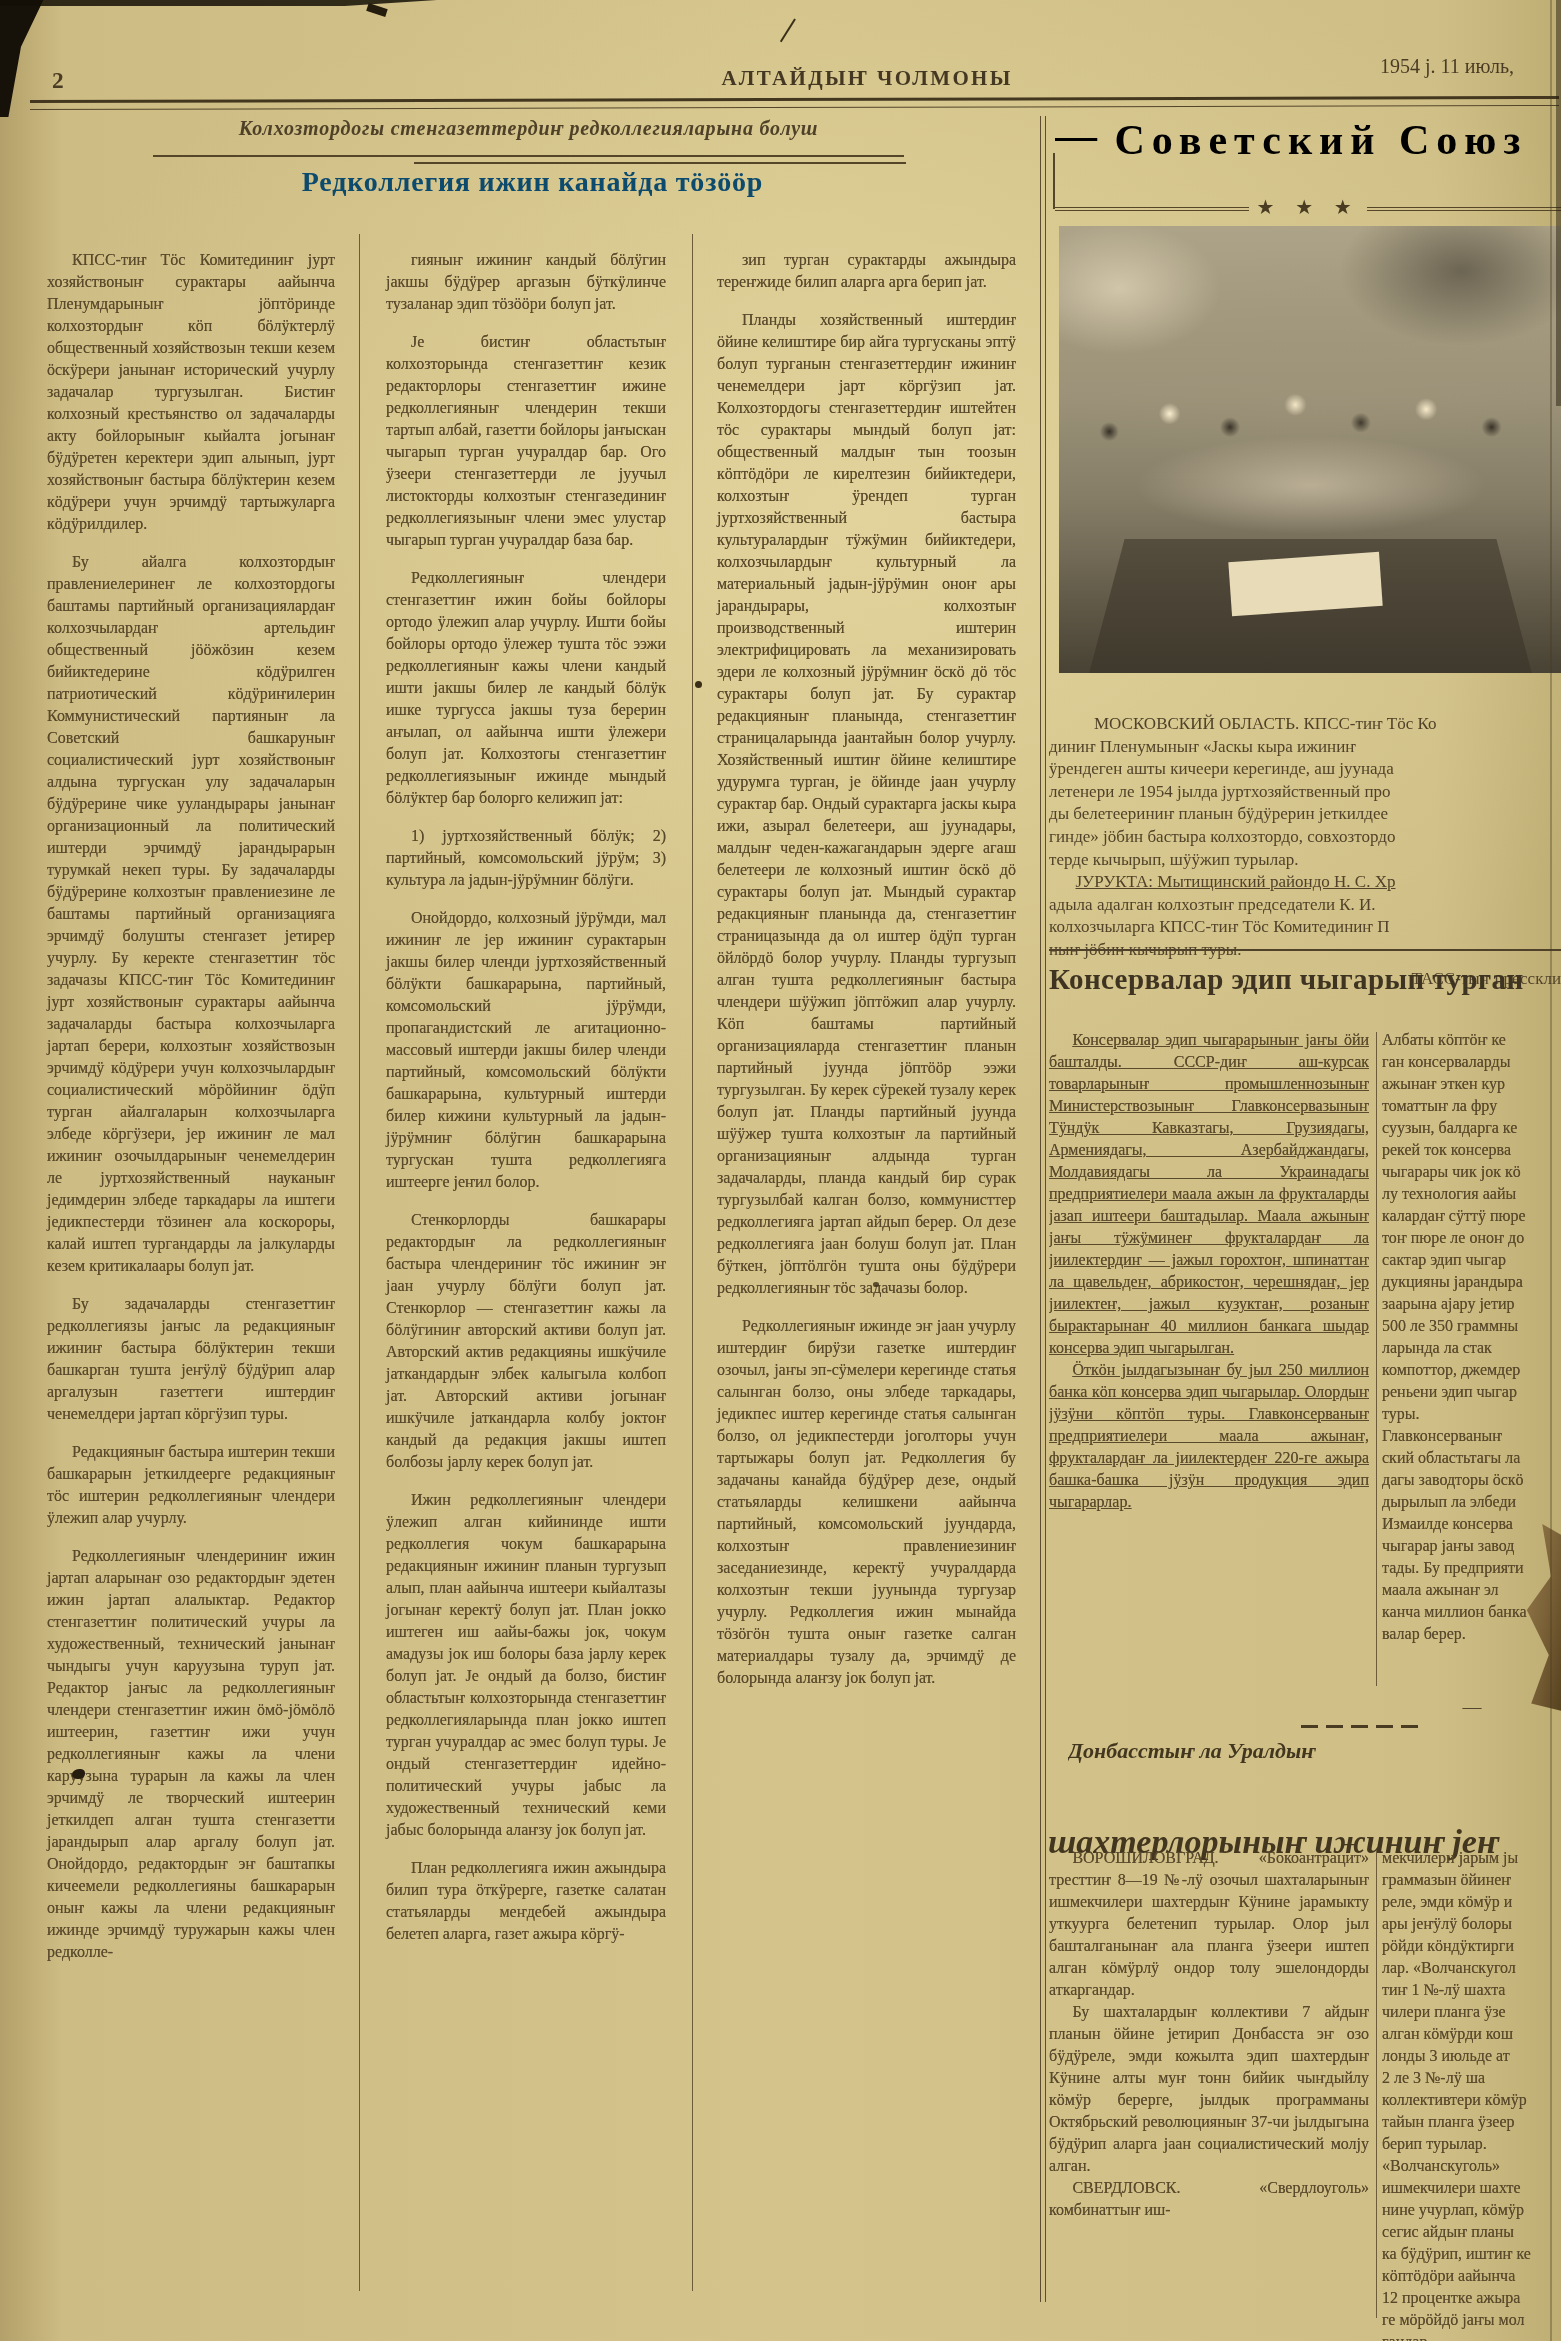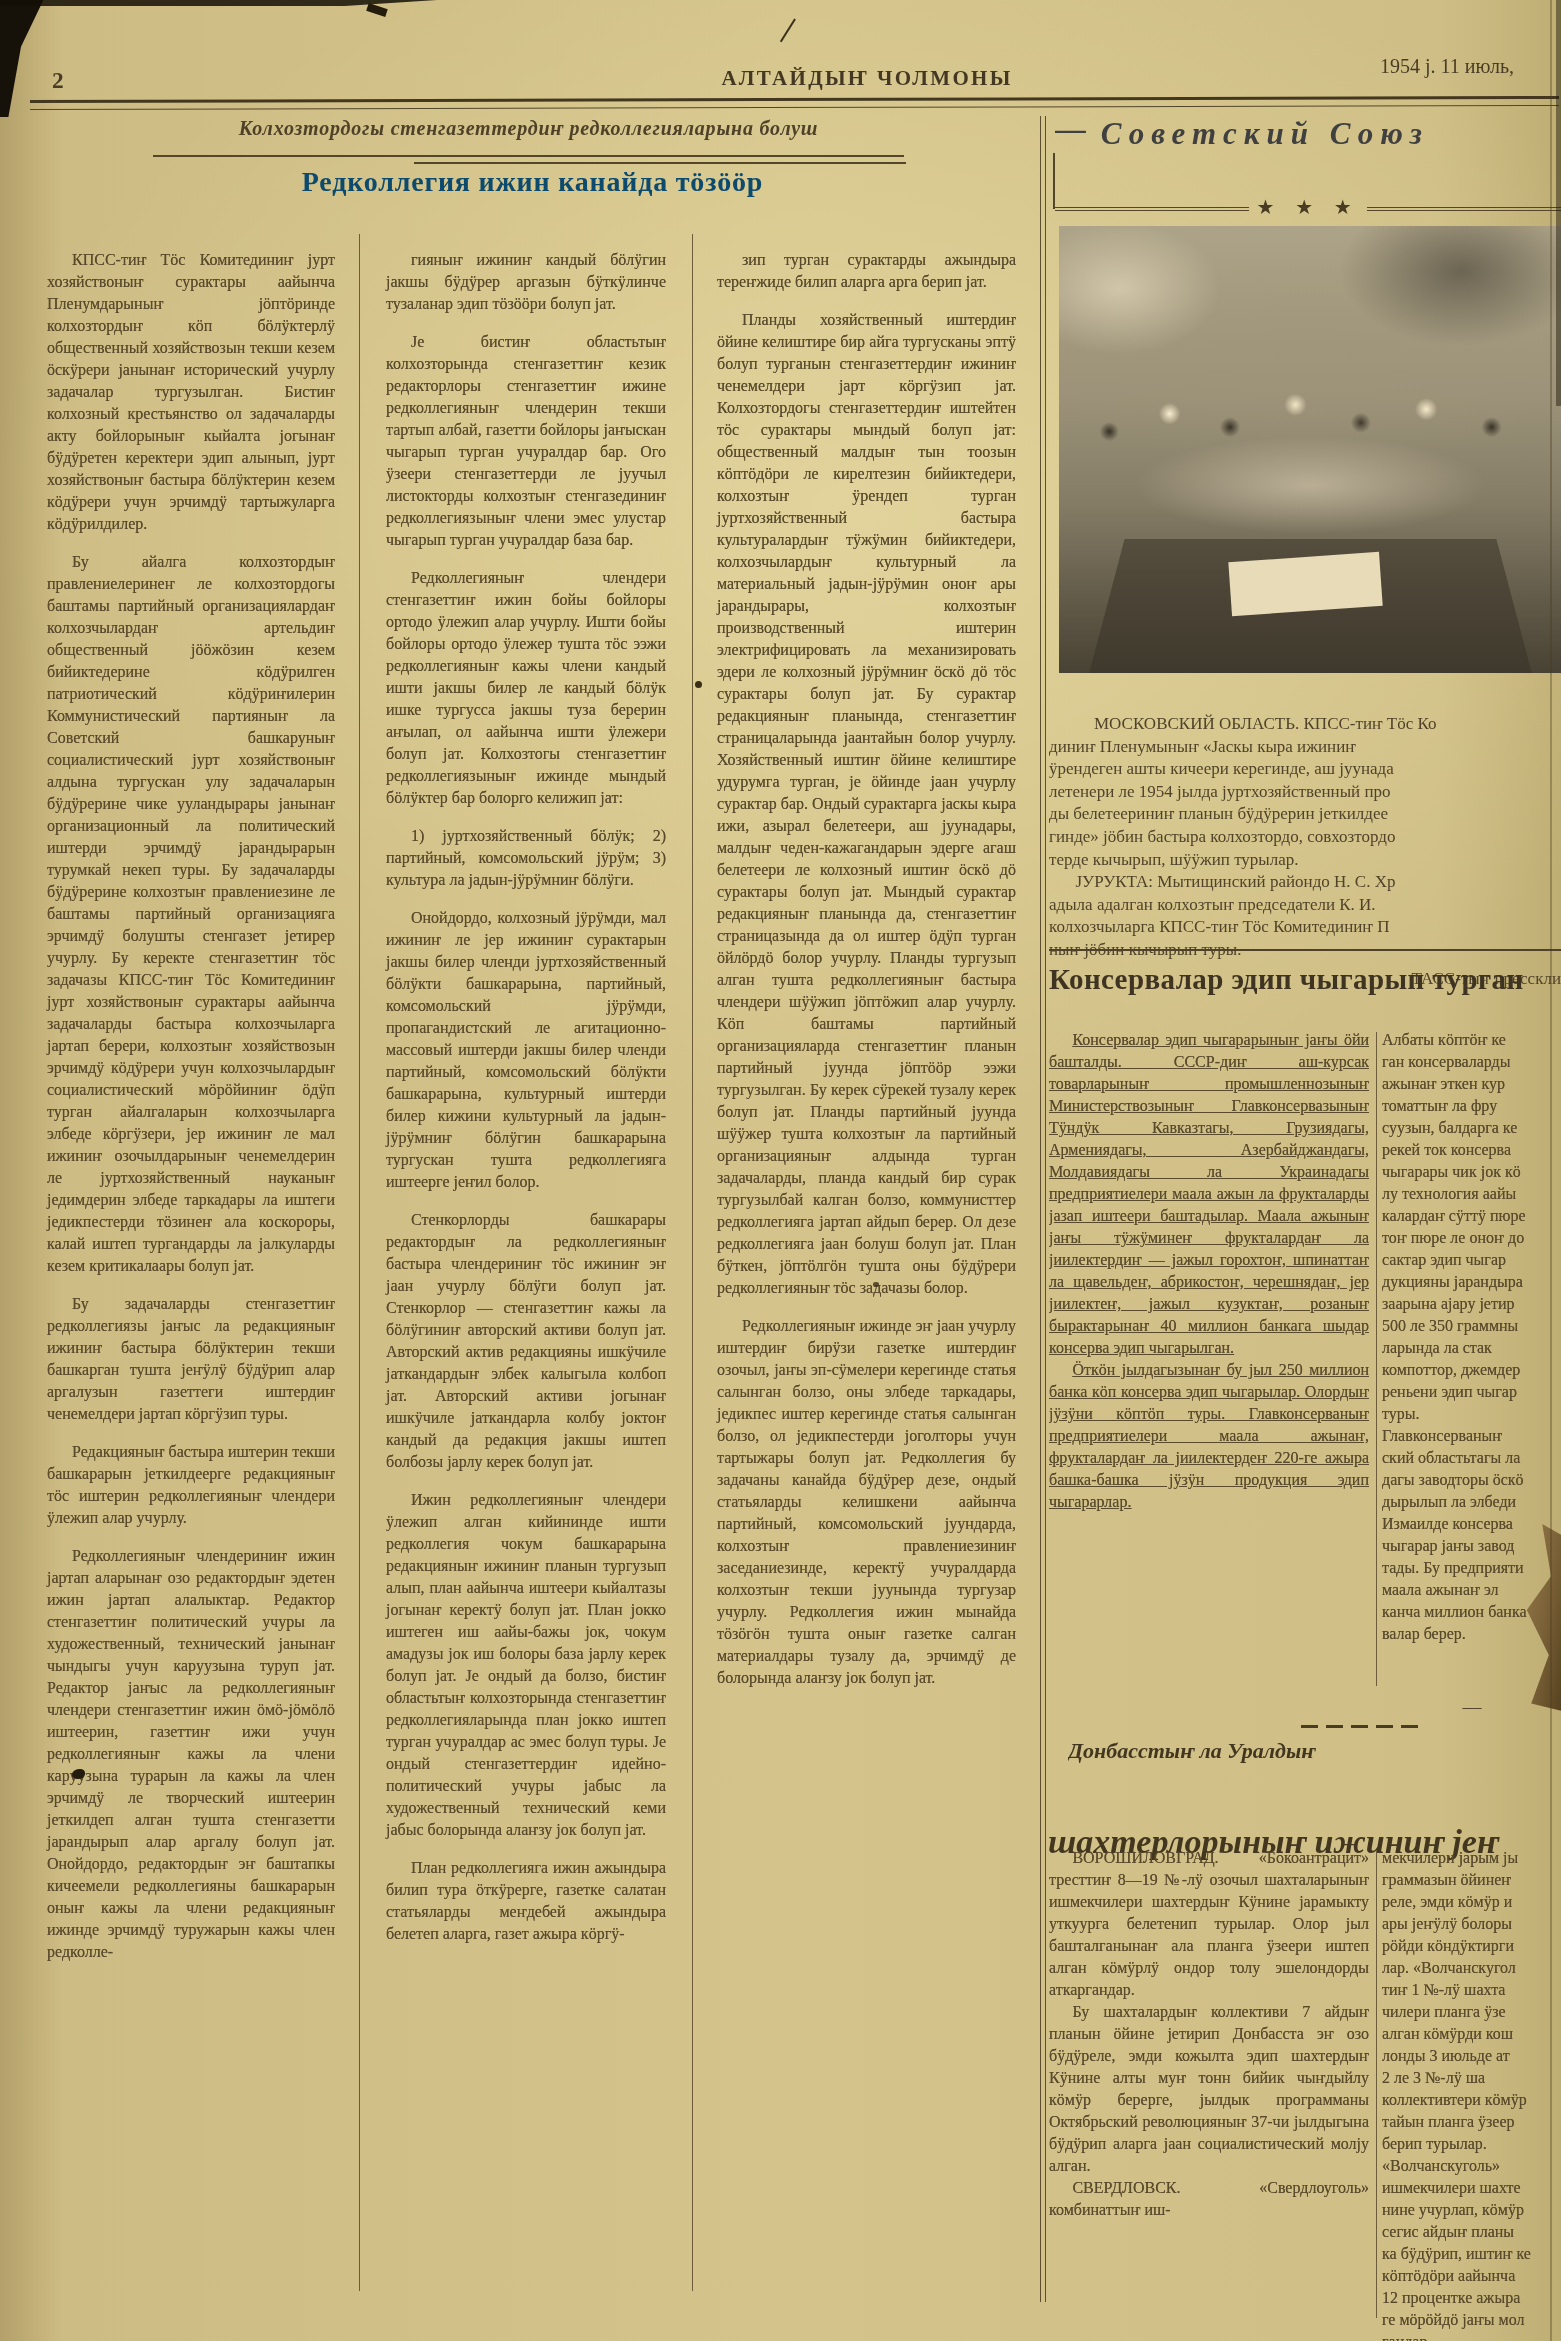--- a/index.html
+++ b/index.html
@@ -34,22 +34,22 @@
   .col p{margin:16px;text-indent:25px;}
   .col-1{left:31px;width:320px;}
   .col-2{left:370px;width:312px;}
   .col-3{left:701px;width:331px;}
   .vrule{width:0.8px;background:#6d5c39;}
   .vr-1{left:359px;top:234px;height:2057px;}
   .vr-2{left:692px;top:234px;height:2057px;}
   .section-vrule{left:1040px;top:116px;height:2186px;width:3.9px;
     border-left:1.6px solid #5e4e30;border-right:0.8px solid #5e4e30;background:transparent;}
   
-  .soviet-head{left:1055px;top:116px;width:506px;font-size:31px;font-weight:bold;color:#404040;
-    letter-spacing:7px;white-space:nowrap;overflow:hidden;font-style:italic;}
+  .soviet-head{left:1055px;top:116px;width:506px;font-size:42px;font-weight:bold;color:#000000;
+    letter-spacing:7px;white-space:nowrap;overflow:hidden;}
   .soviet-dash{display:inline-block;transform:translateY(-4.7px);letter-spacing:0;}
   .soviet-bracket-v{left:1053px;top:153px;width:1.6px;height:56px;background:#55462a;}
   .stars-row{left:1055px;top:197px;width:506px;display:flex;align-items:center;color:#4a3c22;}
   .stars-row .line{flex:1;height:2.3px;border-top:1.6px solid #55462a;border-bottom:0.8px solid #55462a;}
   .stars-row .stars{padding:0 7.8px;font-size:20px;letter-spacing:7.8px;transform:translateY(-1.6px);}
   
   .photo{left:1059px;top:226px;width:503px;height:447px;overflow:hidden;
     background:
       radial-gradient(ellipse 156px 101px at 12% 14%, rgba(225,219,196,.6), rgba(0,0,0,0) 65%),
       radial-gradient(ellipse 203px 125px at 80% 10%, rgba(52,48,36,.55), rgba(0,0,0,0) 60%),
@@ -69,21 +69,21 @@
   .photo .table{position:absolute;left:6%;bottom:0;width:88%;height:30%;
     background:linear-gradient(180deg,#4e4736 0%,#393326 100%);
     clip-path:polygon(8% 0,92% 0,100% 100%,0 100%);}
   .photo .paper{position:absolute;left:34%;bottom:14%;width:30%;height:12%;
     background:#ddd5b8;transform:rotate(-4deg);}
   
   .cap{left:1049px;top:713px;width:512px;overflow:hidden;font-size:17px;line-height:22.6px;
     color:#514229;}
   .cap div{white-space:nowrap;}
   .cap .grp1 div:first-child{text-indent:45px;}
-  .cap .grp2 div:first-child{text-indent:26.5px;}
+  .cap .grp2 div:first-child{text-indent:26.5px;text-decoration:underline;}
   .cap .credit{text-align:right;padding-top:6.2px;}
   .sep-rule{left:1049px;top:949px;width:512px;height:2.3px;background:#50422a;}
   
   .cons-head{left:1049px;top:963px;width:512px;font-size:29px;font-weight:bold;color:#3e3421;
     white-space:nowrap;overflow:hidden;letter-spacing:0.4px;}
   .art-col{text-align:justify;font-size:16px;line-height:22px;color:#5a4a2c;overflow:hidden;
     text-shadow:0 0 0.5px rgba(90,74,44,.8);}
   .art-col p{margin:0;text-indent:23.4px;}
   .cons-a{left:1049px;top:1029px;width:320px;height:660px;text-decoration:underline;}
   .cons-b{left:1382px;top:1029px;width:180px;height:660px;}

